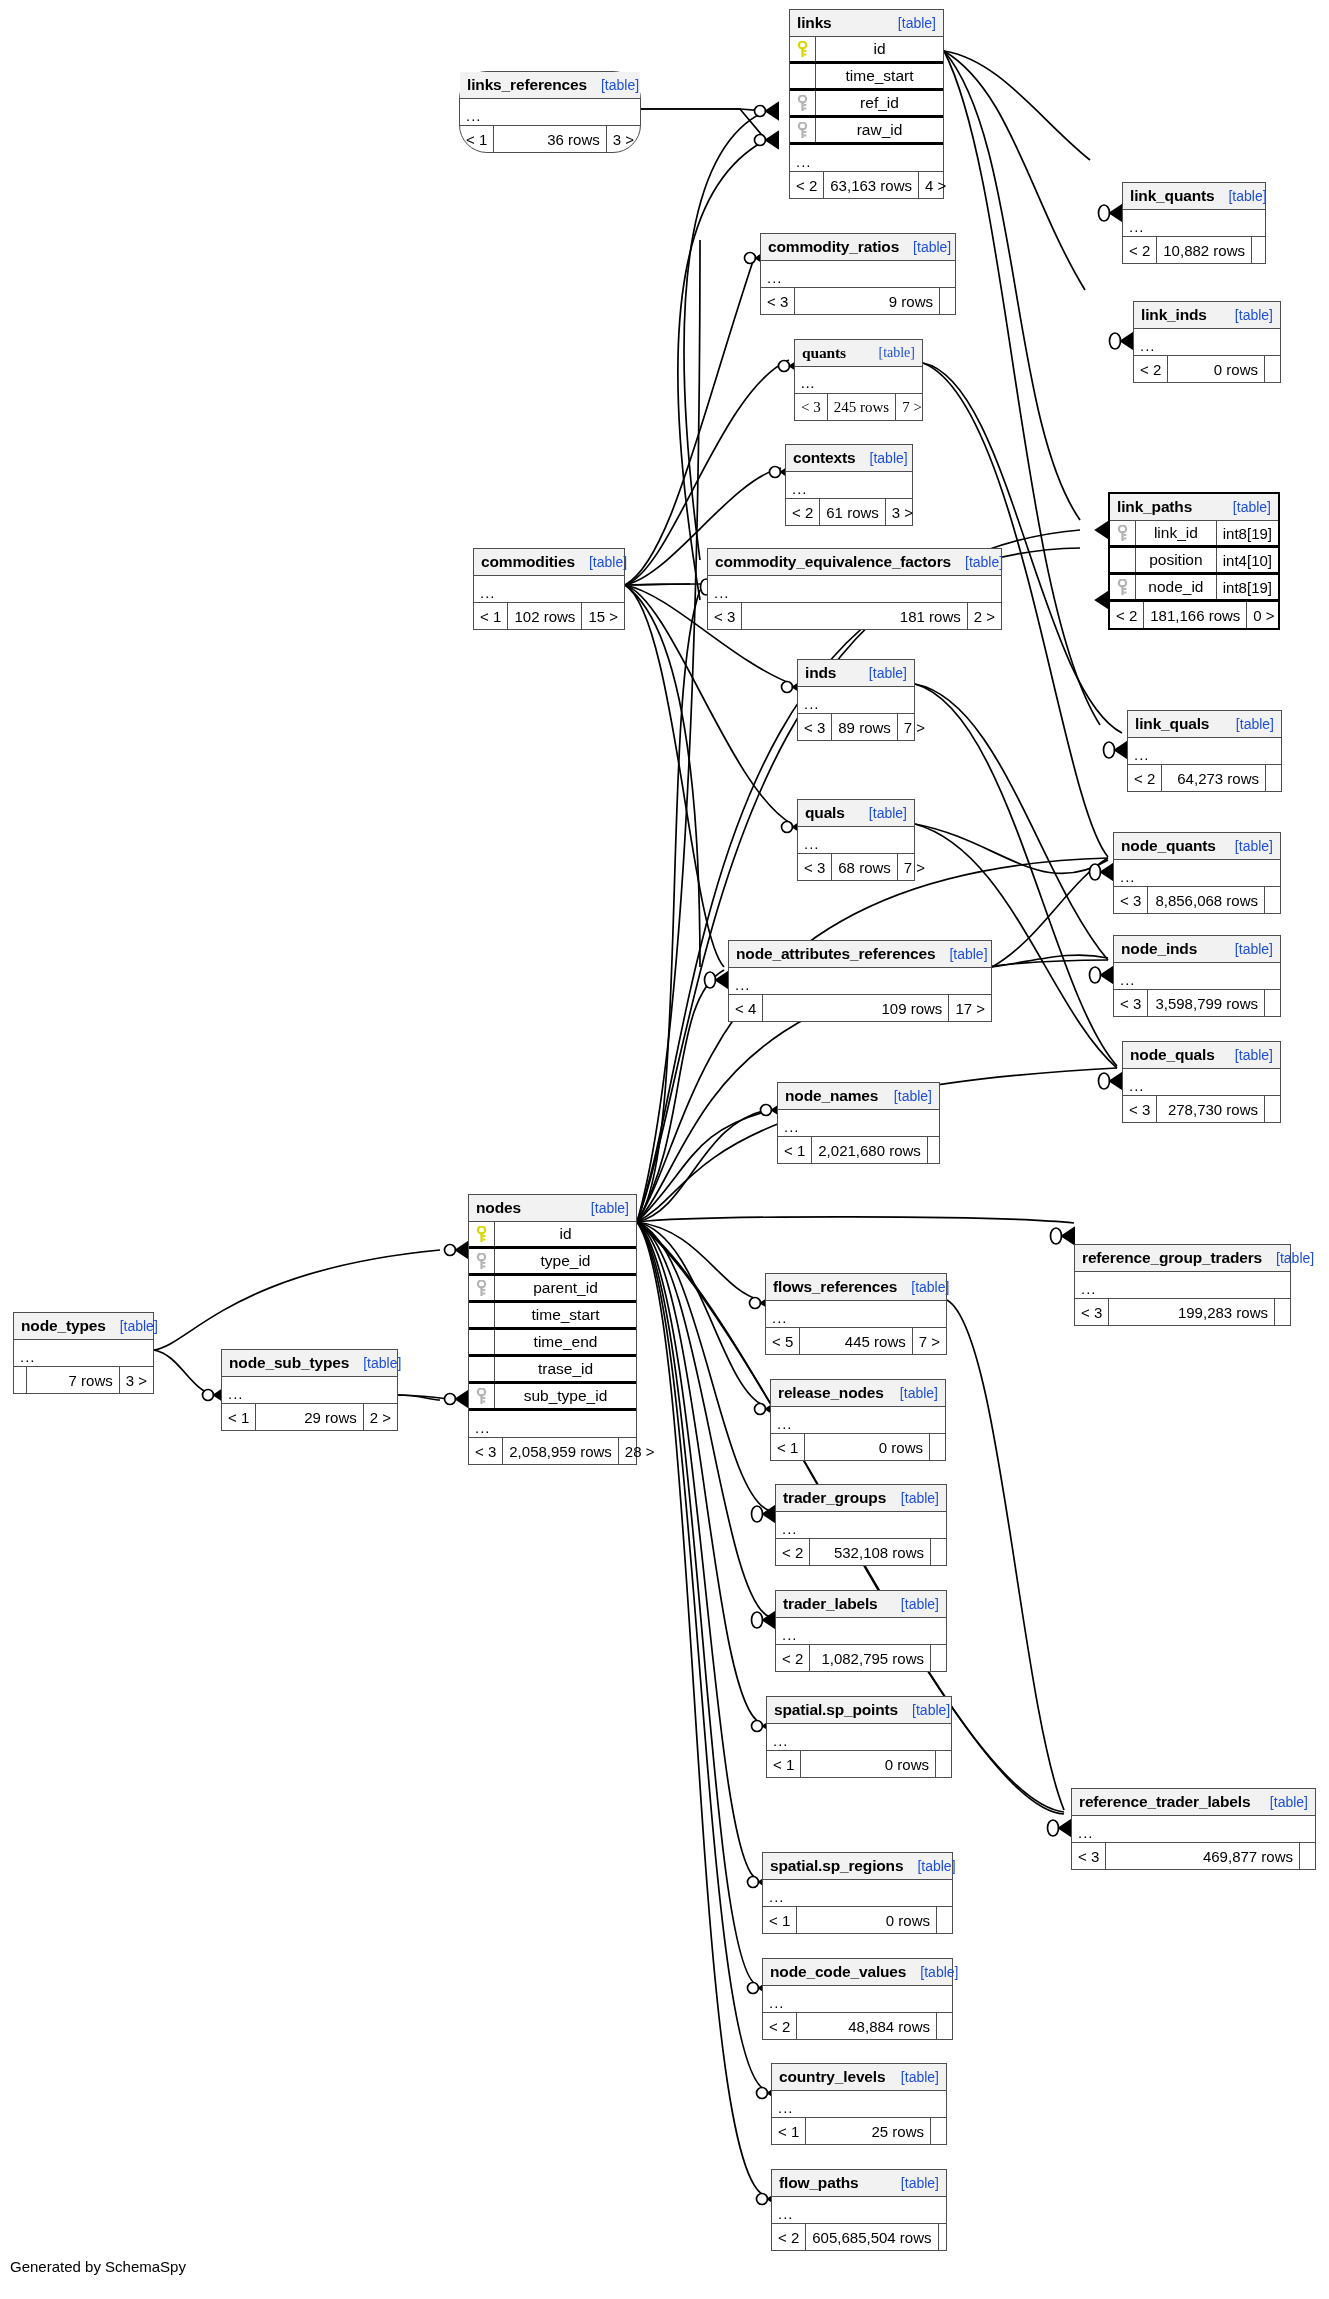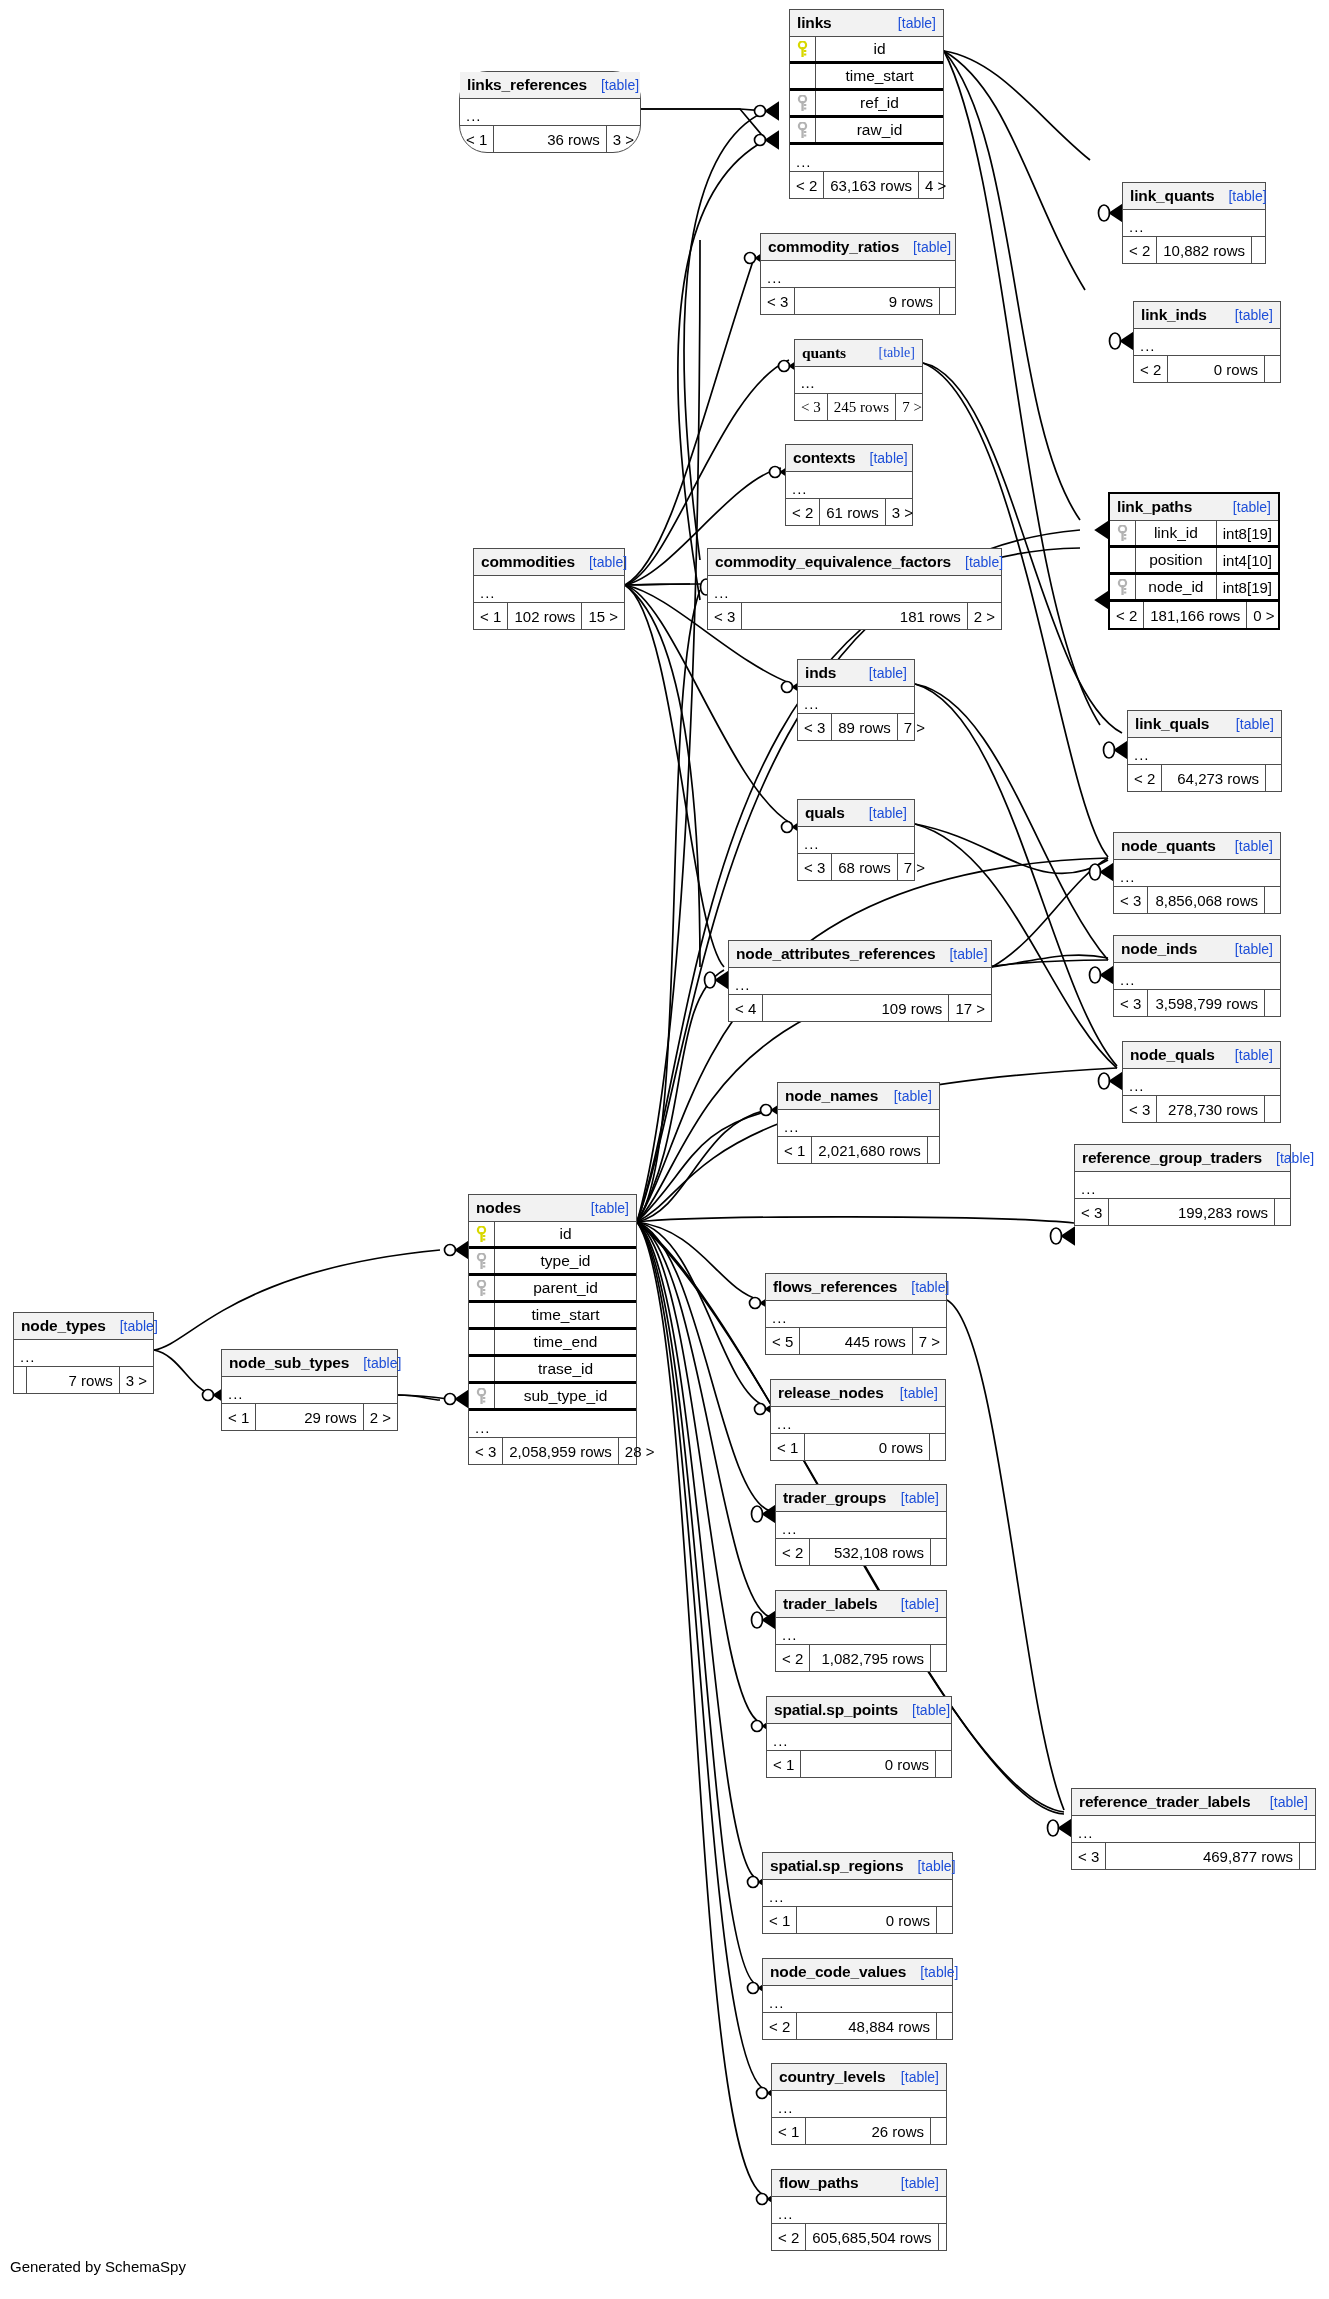--- a/index.html
+++ b/index.html
@@ -647,21 +647,21 @@
           </span>
           <span class="colname">sub_type_id</span>
         </div>
         <div class="ellipsis-row">...</div>
         <div class="foot">
           <span class="fl">&lt; 3</span>
           <span class="fc">2,058,959 rows</span>
           <span class="fr">28 &gt;</span>
         </div>
       </div>
-      <div class="tbl" style="left: 1074px; top: 1144px; width: 217px;">
+      <div class="tbl" style="left: 1074px; top: 1244px; width: 217px;">
         <div class="tbl-title">
           <span class="tname">reference_group_traders</span>
           <span class="ttag">[table]</span>
         </div>
         <div class="ellipsis-row">...</div>
         <div class="foot">
           <span class="fl">&lt; 3</span>
           <span class="fc">199,283 rows</span>
           <span class="fr"></span>
         </div>
@@ -787,21 +787,21 @@
         </div>
       </div>
       <div class="tbl" style="left: 771px; top: 2063px; width: 176px;">
         <div class="tbl-title">
           <span class="tname">country_levels</span>
           <span class="ttag">[table]</span>
         </div>
         <div class="ellipsis-row">...</div>
         <div class="foot">
           <span class="fl">&lt; 1</span>
-          <span class="fc">26 rows</span>
+          <span class="fc">25 rows</span>
           <span class="fr"></span>
         </div>
       </div>
       <div class="tbl" style="left: 771px; top: 2169px; width: 176px;">
         <div class="tbl-title">
           <span class="tname">flow_paths</span>
           <span class="ttag">[table]</span>
         </div>
         <div class="ellipsis-row">...</div>
         <div class="foot">

